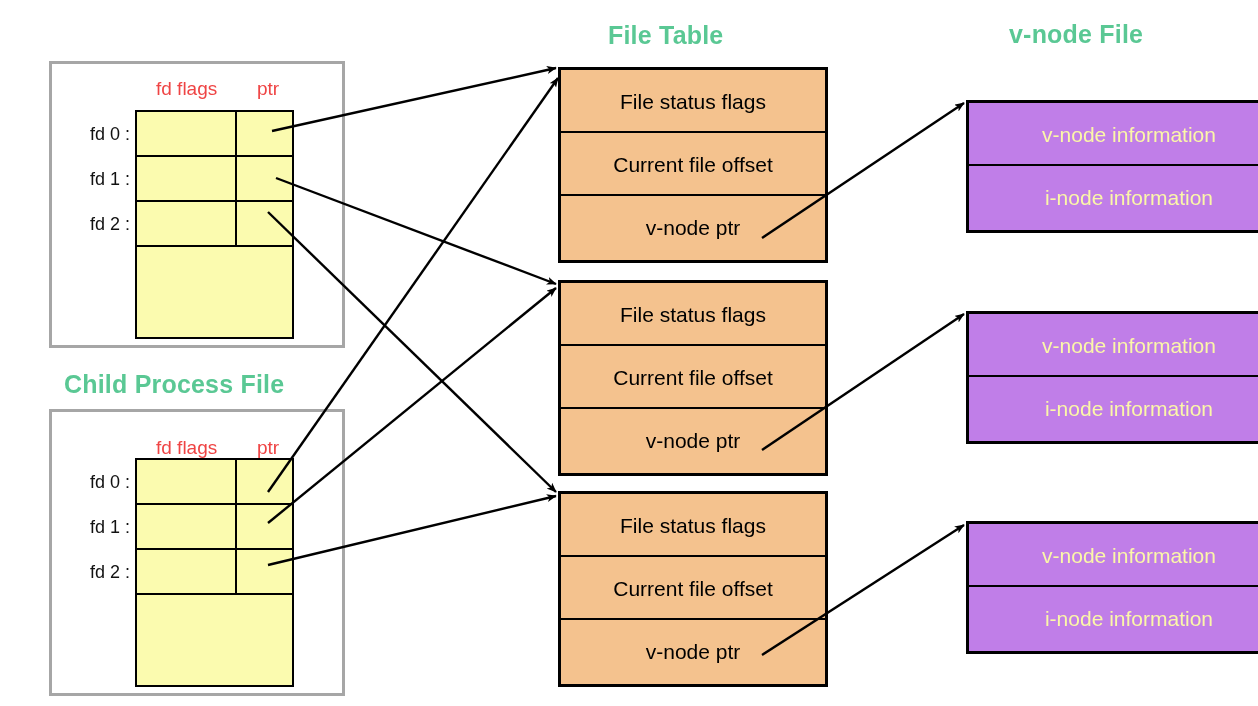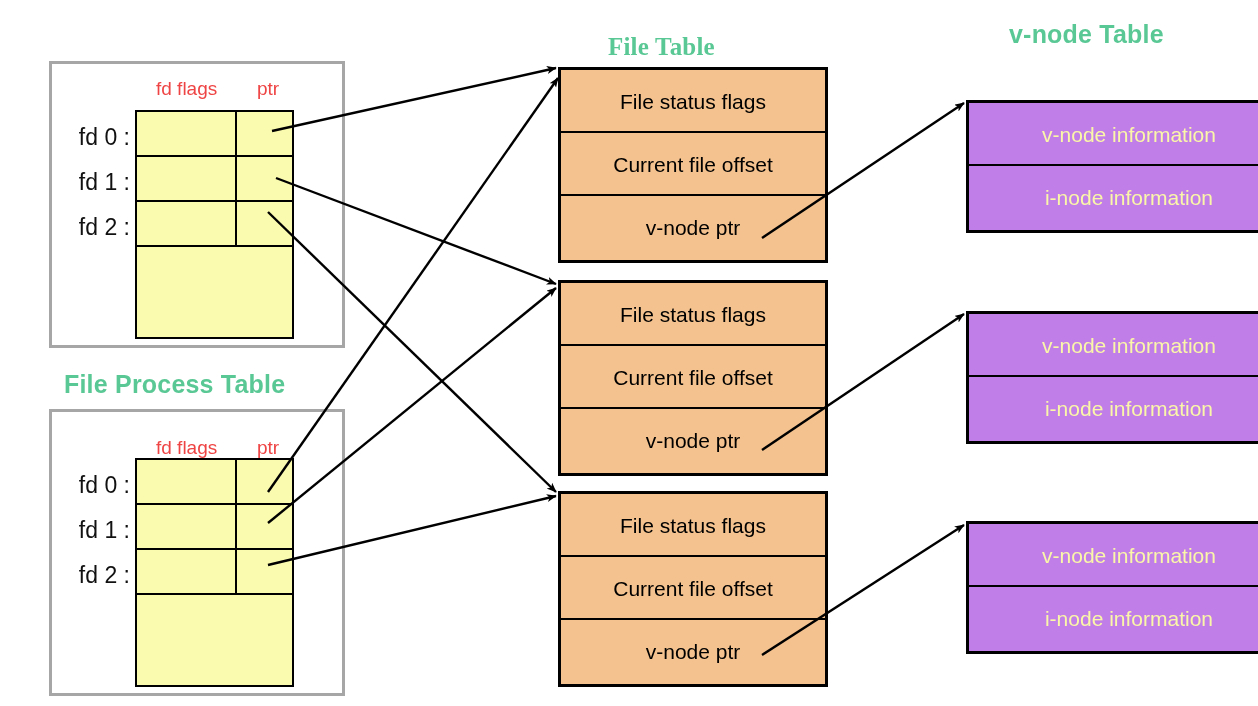--- a/index.html
+++ b/index.html
@@ -27,21 +27,21 @@
   .section-title {
     position: absolute;
     font-weight: bold;
     font-size: 25px;
     color: #5ac894;
     letter-spacing: 0.2px;
     white-space: nowrap;
   }
   #title-parent { left: 52px;  top: 23px; }
   #title-child  { left: 64px;  top: 370px; }
-  #title-file   { left: 608px; top: 33px; font-family: Liberation Serif, serif; }
+  #title-file   { left: 608px; top: 21px; }
   #title-vnode  { left: 1009px;top: 20px; }
 
   
   .proc-frame {
     position: absolute;
     border: 3px solid #a6a6a6;
     background: #ffffff;
     box-sizing: border-box;
   }
   #frame-parent { left: 49px;  top: 61px;  width: 296px; height: 287px; }
@@ -51,21 +51,21 @@
   .col-head {
     position: absolute;
     font-size: 19px;
     color: #ef4444;
     white-space: nowrap;
   }
 
   
   .fd-label {
     position: absolute;
-    font-size: 23px;
+    font-size: 18px;
     color: #111111;
     white-space: nowrap;
     text-align: right;
   }
 
   
   .fd-table {
     position: absolute;
     width: 159px;
     background: #fbfbaf;
@@ -140,23 +140,23 @@
     width: 1258px;
     height: 706px;
     pointer-events: none;
   }
 </style>
 </head>
 <body>
 
 <div id="canvas">
 
-  <div class="section-title" id="title-child">File Process Table</div>
+  <div class="section-title" id="title-child">Child Process File</div>
   <div class="section-title" id="title-file">File Table</div>
-  <div class="section-title" id="title-vnode">v-node Table</div>
+  <div class="section-title" id="title-vnode">v-node File</div>
 
   <div class="proc-frame" id="frame-parent"></div>
 
   <div class="col-head" style="left:156px; top:78px;">fd flags</div>
   <div class="col-head" style="left:257px; top:78px;">ptr</div>
 
   <div class="fd-label" style="left:72px; top:124px; width:58px;">fd 0 :</div>
   <div class="fd-label" style="left:72px; top:169px; width:58px;">fd 1 :</div>
   <div class="fd-label" style="left:72px; top:214px; width:58px;">fd 2 :</div>
 

